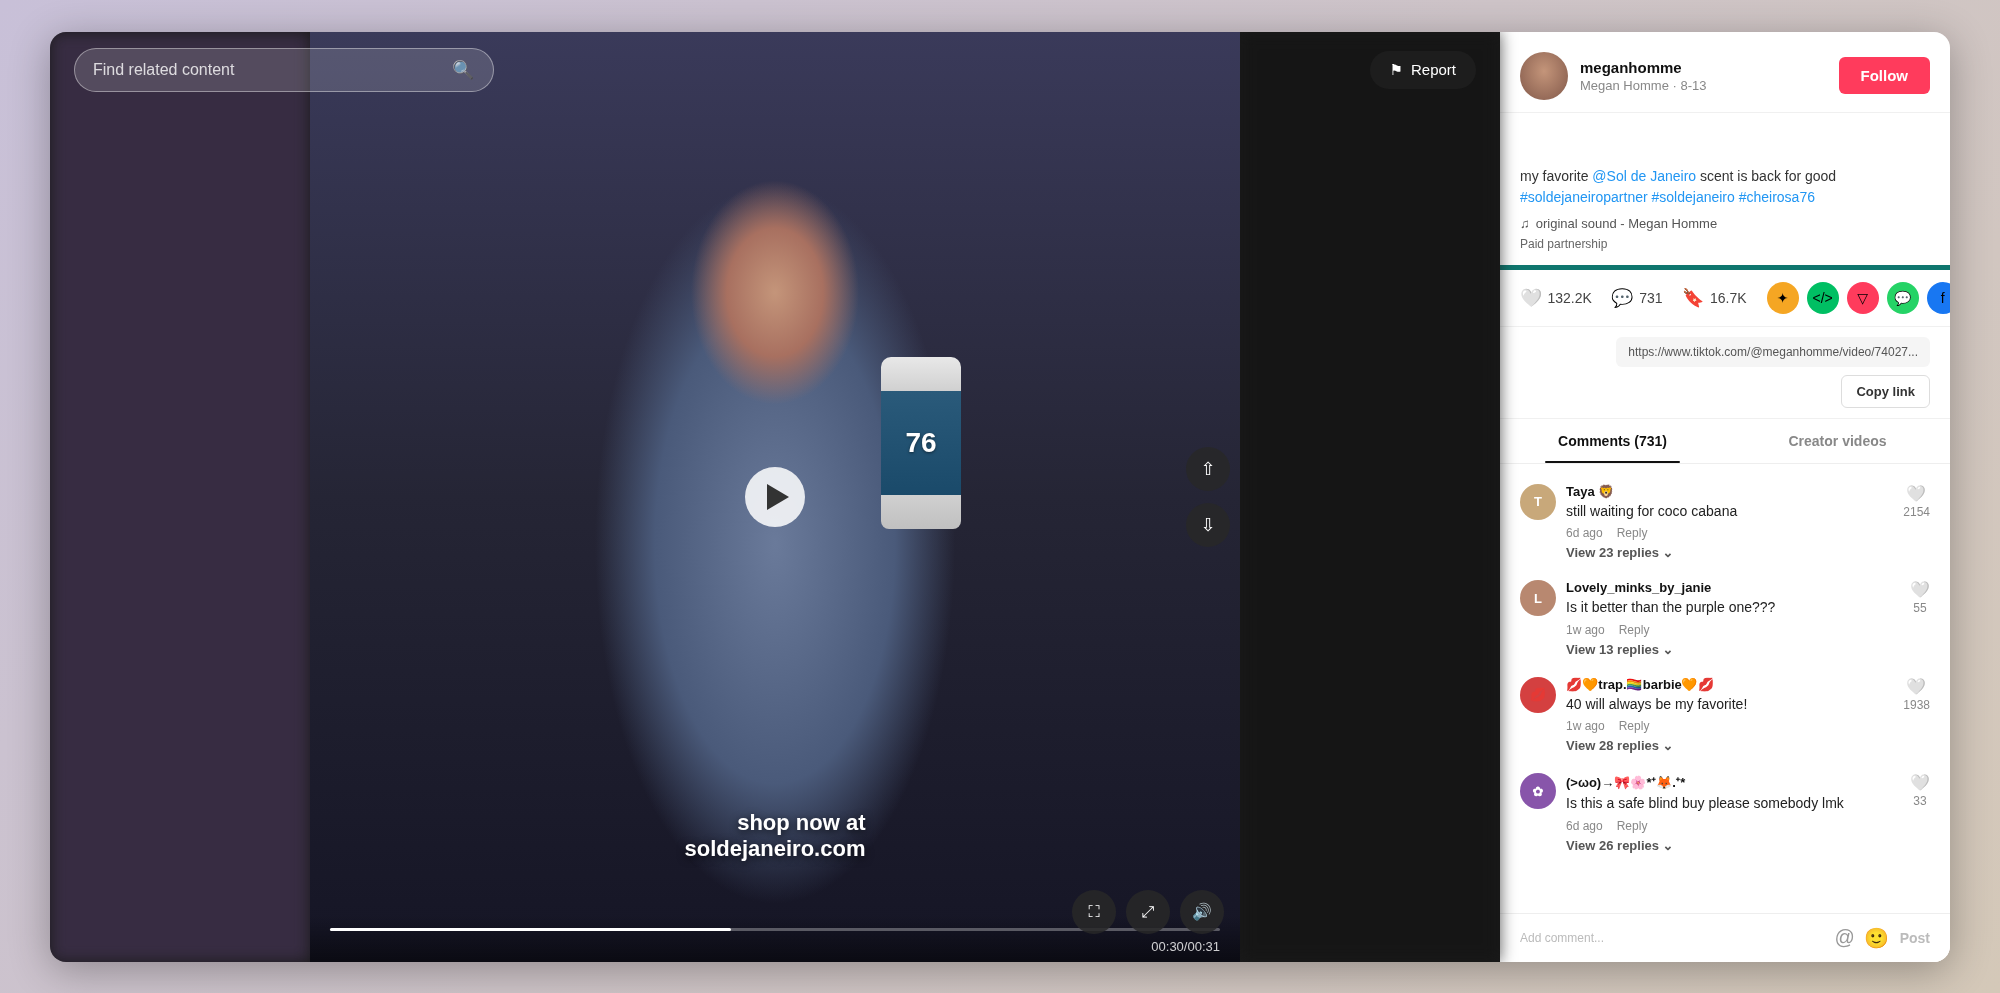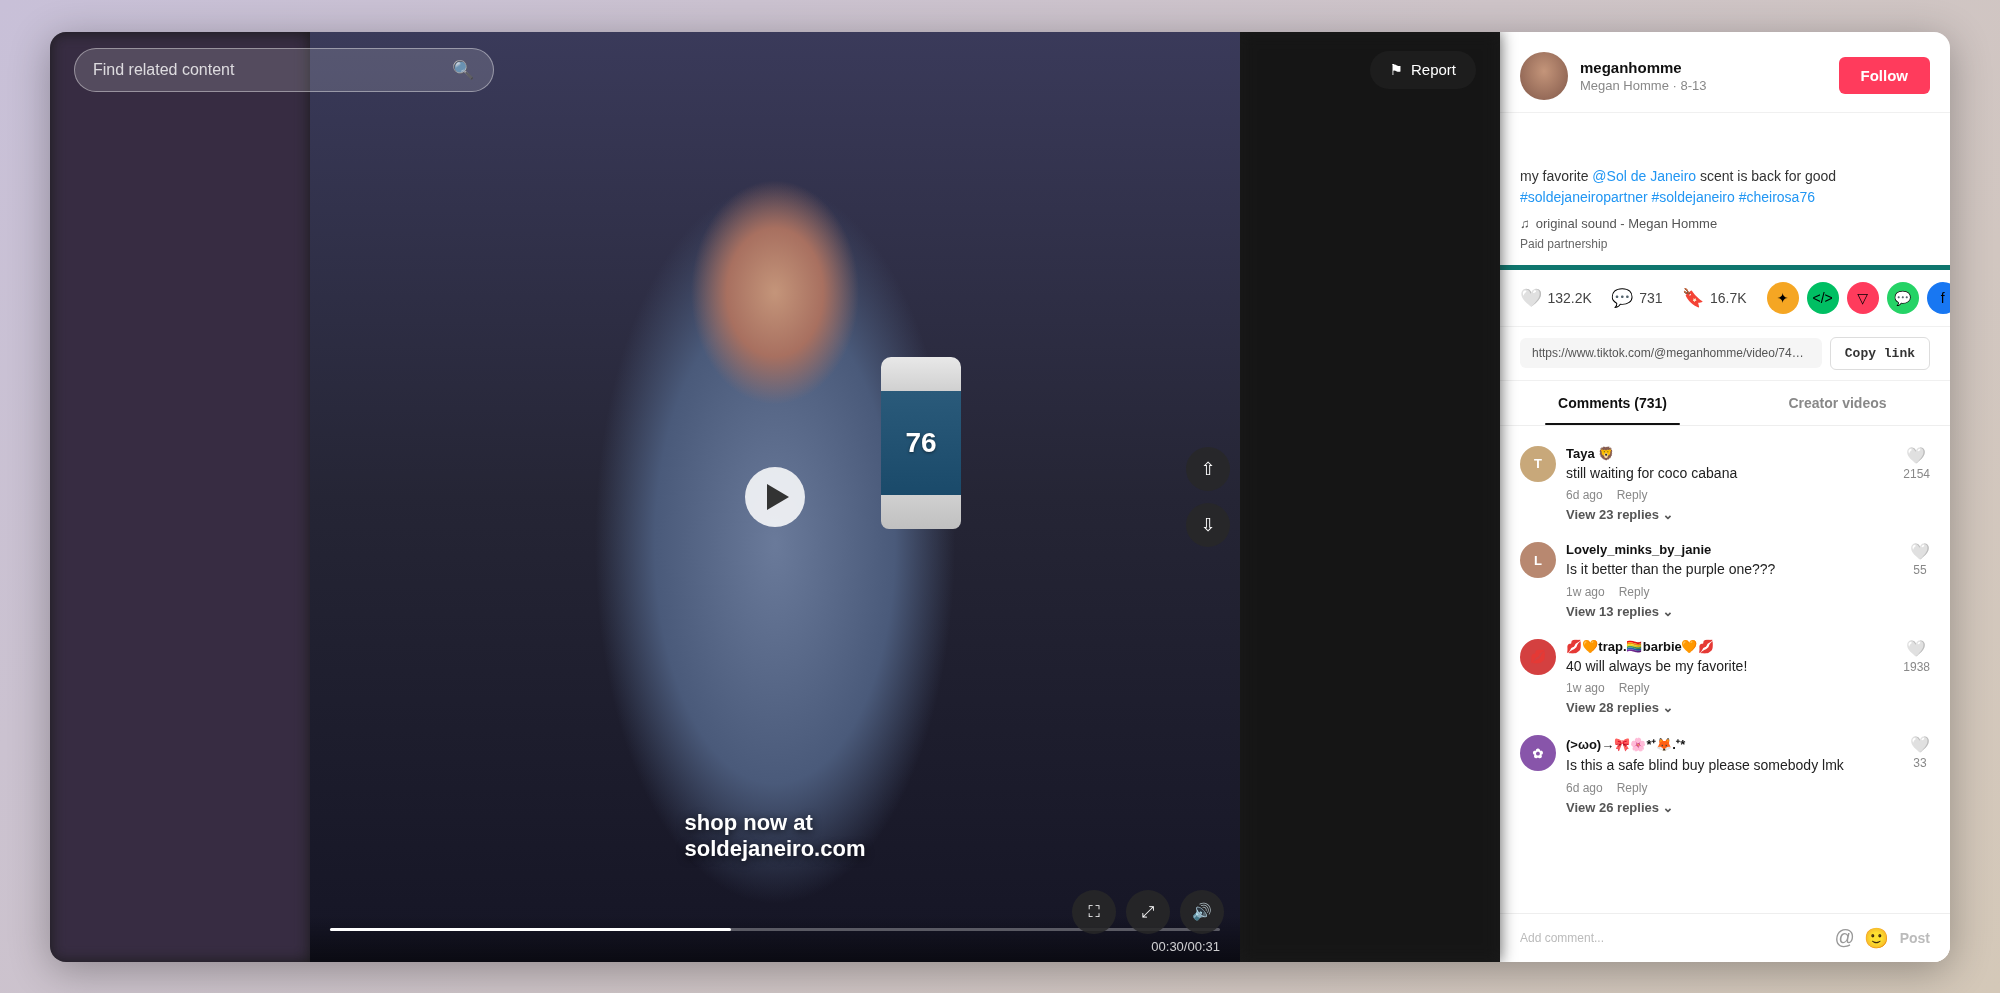--- a/index.html
+++ b/index.html
@@ -138,21 +138,21 @@
       border-left: 22px solid #333;
       border-top: 13px solid transparent;
       border-bottom: 13px solid transparent;
       margin-left: 5px;
     }
     .video-overlay-text {
       position: absolute;
       bottom: 100px;
       left: 50%;
       transform: translateX(-50%);
-      text-align: left;
+      text-align: right;
       color: #fff;
       font-size: 22px;
       font-weight: 600;
       text-shadow: 0 2px 8px rgba(0,0,0,0.8);
       white-space: nowrap;
     }
     
     .bottle-overlay {
       position: absolute;
       right: 30%;
@@ -339,23 +339,24 @@
       border-radius: 50%;
       display: flex;
       align-items: center;
       justify-content: center;
       font-size: 14px;
       cursor: pointer;
     }
     .link-row {
       padding: 10px 20px;
       display: flex;
-      align-items: center;
+      align-items: flex-end;
       gap: 8px;
       border-bottom: 1px solid #f0f0f0;
+      flex-direction: column;
     }
     .link-url {
       flex: 1;
       font-size: 12px;
       color: #555;
       background: #f5f5f5;
       padding: 8px 12px;
       border-radius: 6px;
       overflow: hidden;
       text-overflow: ellipsis;
@@ -364,21 +365,20 @@
     .copy-link-btn {
       background: #fff;
       border: 1px solid #ddd;
       border-radius: 6px;
       padding: 8px 14px;
       font-size: 13px;
       font-weight: 600;
       color: #333;
       cursor: pointer;
       white-space: nowrap;
-      font-family: Liberation Mono, monospace;
     }
     .tabs-row {
       display: flex;
       border-bottom: 1px solid #eee;
     }
     .tab-item {
       flex: 1;
       text-align: center;
       padding: 14px;
       font-size: 14px;

